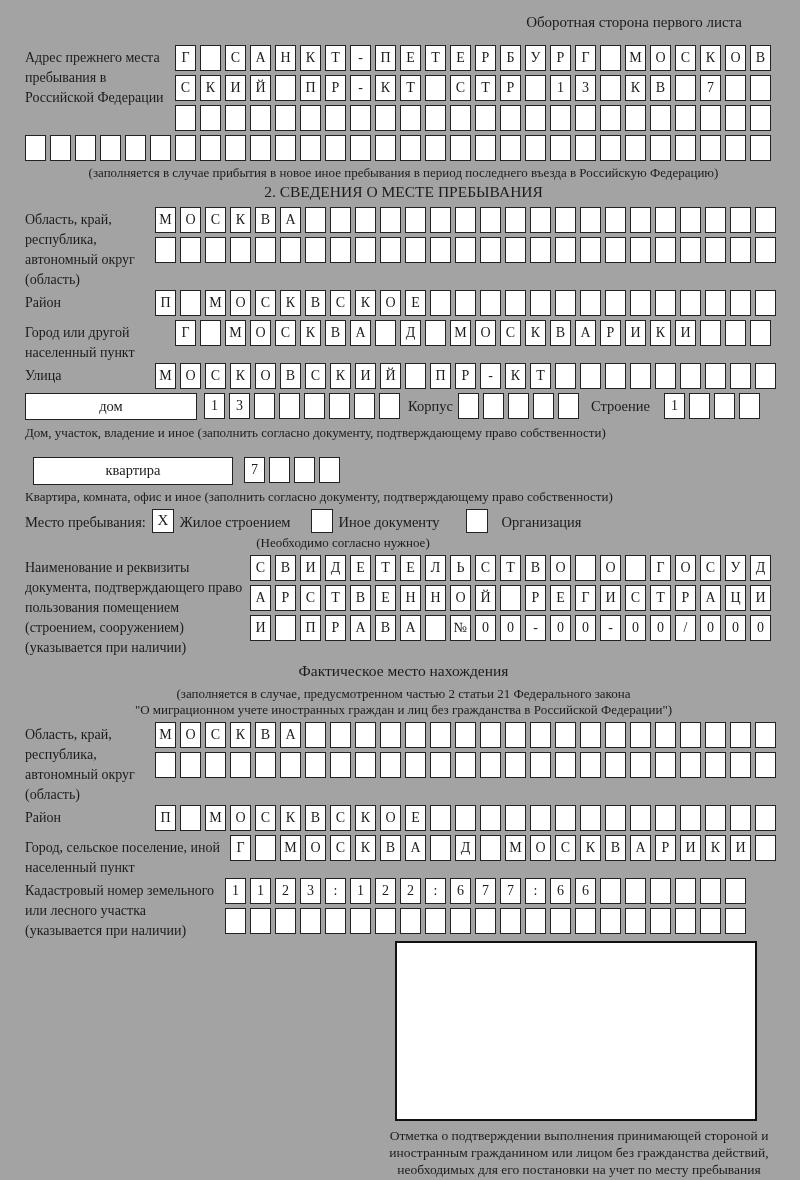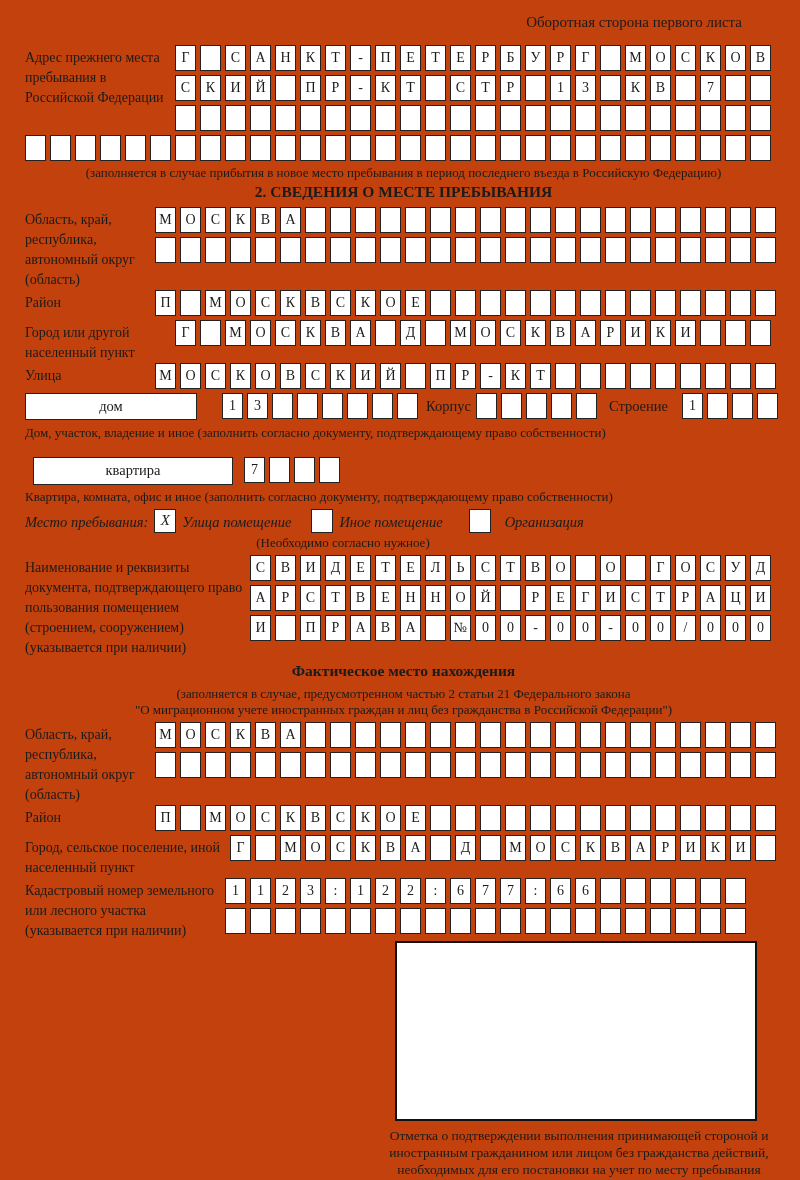--- a/index.html
+++ b/index.html
@@ -1,34 +1,34 @@
 <!DOCTYPE html>
 <html><head>
 <meta charset="utf-8">
 <style>
   html,body{margin:0;padding:0;background:#ffffff;}
   .page{
     width:800px;height:1180px;box-sizing:border-box;position:relative;
-    background:#c2410c;color:#1b1b1b;
+    background:#a3a3a3;color:#1b1b1b;
     font-family:"Liberation Serif","DejaVu Serif",serif;
     padding:14px 18px 0 25px;overflow:hidden;
   }
   .hdr{text-align:right;padding-right:40px;font-size:15px;margin-bottom:14px;}
   .field{display:flex;align-items:flex-start;}
   .flabel{font-size:14px;line-height:20px;flex:0 0 auto;padding-top:3px;}
   .rows{flex:0 0 auto;}
   .cells-row{white-space:nowrap;height:30px;}
   .cell{
     display:inline-block;box-sizing:border-box;width:21px;height:26px;
     border:1.6px solid #222;margin-right:4px;text-align:center;
     font-size:14px;line-height:23px;vertical-align:top;background:#fff;
   }
   .note{font-size:13px;line-height:16px;}
   .note-center{text-align:center;}
-  .sec-title{text-align:center;font-weight:bold;font-size:15.5px;margin:2px 0 6px 0;}
+  .sec-title{text-align:center;font-weight:normal;font-size:15.5px;margin:2px 0 6px 0;}
   .w150{width:150px}.w130{width:130px}.w225{width:225px}.w205{width:205px}.w200{width:200px}
   .labelbox{
     box-sizing:border-box;border:1.6px solid #222;height:27px;line-height:24px;
     text-align:center;font-size:14.5px;background:#fff;
   }
   .inline-row{display:flex;align-items:flex-start;height:30px;}
   .inline-row .txt{font-size:14.5px;line-height:26px;text-align:right;}
   .chk{
     display:inline-block;box-sizing:border-box;width:22px;height:24px;
     border:1.6px solid #222;text-align:center;font-size:15px;line-height:21px;
@@ -48,21 +48,21 @@
 
   <div class="field">
     <div class="flabel w150">Адрес прежнего места пребывания в Российской Федерации</div>
     <div class="rows">
       <div class="cells-row"><span class="cell">Г</span><span class="cell"></span><span class="cell">С</span><span class="cell">А</span><span class="cell">Н</span><span class="cell">К</span><span class="cell">Т</span><span class="cell">-</span><span class="cell">П</span><span class="cell">Е</span><span class="cell">Т</span><span class="cell">Е</span><span class="cell">Р</span><span class="cell">Б</span><span class="cell">У</span><span class="cell">Р</span><span class="cell">Г</span><span class="cell"></span><span class="cell">М</span><span class="cell">О</span><span class="cell">С</span><span class="cell">К</span><span class="cell">О</span><span class="cell">В</span></div>
       <div class="cells-row"><span class="cell">С</span><span class="cell">К</span><span class="cell">И</span><span class="cell">Й</span><span class="cell"></span><span class="cell">П</span><span class="cell">Р</span><span class="cell">-</span><span class="cell">К</span><span class="cell">Т</span><span class="cell"></span><span class="cell">С</span><span class="cell">Т</span><span class="cell">Р</span><span class="cell"></span><span class="cell">1</span><span class="cell">3</span><span class="cell"></span><span class="cell">К</span><span class="cell">В</span><span class="cell"></span><span class="cell">7</span><span class="cell"></span><span class="cell"></span></div>
       <div class="cells-row"><span class="cell"></span><span class="cell"></span><span class="cell"></span><span class="cell"></span><span class="cell"></span><span class="cell"></span><span class="cell"></span><span class="cell"></span><span class="cell"></span><span class="cell"></span><span class="cell"></span><span class="cell"></span><span class="cell"></span><span class="cell"></span><span class="cell"></span><span class="cell"></span><span class="cell"></span><span class="cell"></span><span class="cell"></span><span class="cell"></span><span class="cell"></span><span class="cell"></span><span class="cell"></span><span class="cell"></span></div>
     </div>
   </div>
   <div class="cells-row" style="margin-left:0;"><span class="cell"></span><span class="cell"></span><span class="cell"></span><span class="cell"></span><span class="cell"></span><span class="cell"></span><span class="cell"></span><span class="cell"></span><span class="cell"></span><span class="cell"></span><span class="cell"></span><span class="cell"></span><span class="cell"></span><span class="cell"></span><span class="cell"></span><span class="cell"></span><span class="cell"></span><span class="cell"></span><span class="cell"></span><span class="cell"></span><span class="cell"></span><span class="cell"></span><span class="cell"></span><span class="cell"></span><span class="cell"></span><span class="cell"></span><span class="cell"></span><span class="cell"></span><span class="cell"></span><span class="cell"></span></div>
-  <div class="note note-center mb2">(заполняется в случае прибытия в новое место пребывания в период последнего въезда в Российскую Федерацию)</div>
+  <div class="note note-center mb2">(заполняется в случае прибытия в новое иное пребывания в период последнего въезда в Российскую Федерацию)</div>
 
   <div class="sec-title">2. СВЕДЕНИЯ О МЕСТЕ ПРЕБЫВАНИЯ</div>
 
   <div class="field">
     <div class="flabel w130">Область, край, республика, автономный округ (область)</div>
     <div class="rows">
       <div class="cells-row"><span class="cell">М</span><span class="cell">О</span><span class="cell">С</span><span class="cell">К</span><span class="cell">В</span><span class="cell">А</span><span class="cell"></span><span class="cell"></span><span class="cell"></span><span class="cell"></span><span class="cell"></span><span class="cell"></span><span class="cell"></span><span class="cell"></span><span class="cell"></span><span class="cell"></span><span class="cell"></span><span class="cell"></span><span class="cell"></span><span class="cell"></span><span class="cell"></span><span class="cell"></span><span class="cell"></span><span class="cell"></span><span class="cell"></span></div>
       <div class="cells-row"><span class="cell"></span><span class="cell"></span><span class="cell"></span><span class="cell"></span><span class="cell"></span><span class="cell"></span><span class="cell"></span><span class="cell"></span><span class="cell"></span><span class="cell"></span><span class="cell"></span><span class="cell"></span><span class="cell"></span><span class="cell"></span><span class="cell"></span><span class="cell"></span><span class="cell"></span><span class="cell"></span><span class="cell"></span><span class="cell"></span><span class="cell"></span><span class="cell"></span><span class="cell"></span><span class="cell"></span><span class="cell"></span></div>
     </div>
   </div>
@@ -82,41 +82,41 @@
   </div>
 
   <div class="field">
     <div class="flabel w130">Улица</div>
     <div class="rows">
         <div class="cells-row"><span class="cell">М</span><span class="cell">О</span><span class="cell">С</span><span class="cell">К</span><span class="cell">О</span><span class="cell">В</span><span class="cell">С</span><span class="cell">К</span><span class="cell">И</span><span class="cell">Й</span><span class="cell"></span><span class="cell">П</span><span class="cell">Р</span><span class="cell">-</span><span class="cell">К</span><span class="cell">Т</span><span class="cell"></span><span class="cell"></span><span class="cell"></span><span class="cell"></span><span class="cell"></span><span class="cell"></span><span class="cell"></span><span class="cell"></span><span class="cell"></span></div>
       </div>
   </div>
 
   <div class="inline-row mb2">
-    <div class="labelbox" style="width:172px;margin-right:25px;">дом</div>
+    <div class="labelbox" style="width:172px;margin-right:7px;">дом</div>
     <span class="cells-row"><span class="cell">1</span><span class="cell">3</span><span class="cell"></span><span class="cell"></span><span class="cell"></span><span class="cell"></span><span class="cell"></span><span class="cell"></span></span>
     <span class="txt" style="margin:0 5px 0 4px;">Корпус</span>
     <span class="cells-row"><span class="cell"></span><span class="cell"></span><span class="cell"></span><span class="cell"></span><span class="cell"></span></span>
     <span class="txt" style="margin:0 14px 0 8px;">Строение</span>
     <span class="cells-row"><span class="cell">1</span><span class="cell"></span><span class="cell"></span><span class="cell"></span></span>
   </div>
   <div class="note mb4">Дом, участок, владение и иное (заполнить согласно документу, подтверждающему право собственности)</div>
 
   <div class="inline-row mb2" style="margin-left:8px;margin-top:16px;">
     <div class="labelbox" style="width:200px;margin-right:11px;height:28px;">квартира</div>
     <span class="cells-row"><span class="cell">7</span><span class="cell"></span><span class="cell"></span><span class="cell"></span></span>
   </div>
   <div class="note mb4">Квартира, комната, офис и иное (заполнить согласно документу, подтверждающему право собственности)</div>
 
-  <div class="inline-row" style="height:28px;font-style:italic;">
+  <div class="inline-row" style="height:28px;">
     <span class="txt">Место пребывания:</span>
     <span class="chk">X</span>
-    <span class="txt">Улица помещение</span>
+    <span class="txt">Жилое строением</span>
     <span class="chk" style="margin-left:20px;"></span>
-    <span class="txt">Иное помещение</span>
+    <span class="txt">Иное документу</span>
     <span class="chk" style="margin-left:26px;margin-right:14px;"></span>
     <span class="txt">Организация</span>
   </div>
   <div class="note stay-note">(Необходимо согласно нужное)</div>
 
   <div class="field mb4">
     <div class="flabel w225">Наименование и реквизиты документа, подтверждающего право пользования помещением (строением, сооружением) (указывается при наличии)</div>
     <div class="rows">
       <div class="cells-row"><span class="cell">С</span><span class="cell">В</span><span class="cell">И</span><span class="cell">Д</span><span class="cell">Е</span><span class="cell">Т</span><span class="cell">Е</span><span class="cell">Л</span><span class="cell">Ь</span><span class="cell">С</span><span class="cell">Т</span><span class="cell">В</span><span class="cell">О</span><span class="cell"></span><span class="cell">О</span><span class="cell"></span><span class="cell">Г</span><span class="cell">О</span><span class="cell">С</span><span class="cell">У</span><span class="cell">Д</span></div>
       <div class="cells-row"><span class="cell">А</span><span class="cell">Р</span><span class="cell">С</span><span class="cell">Т</span><span class="cell">В</span><span class="cell">Е</span><span class="cell">Н</span><span class="cell">Н</span><span class="cell">О</span><span class="cell">Й</span><span class="cell"></span><span class="cell">Р</span><span class="cell">Е</span><span class="cell">Г</span><span class="cell">И</span><span class="cell">С</span><span class="cell">Т</span><span class="cell">Р</span><span class="cell">А</span><span class="cell">Ц</span><span class="cell">И</span></div>

